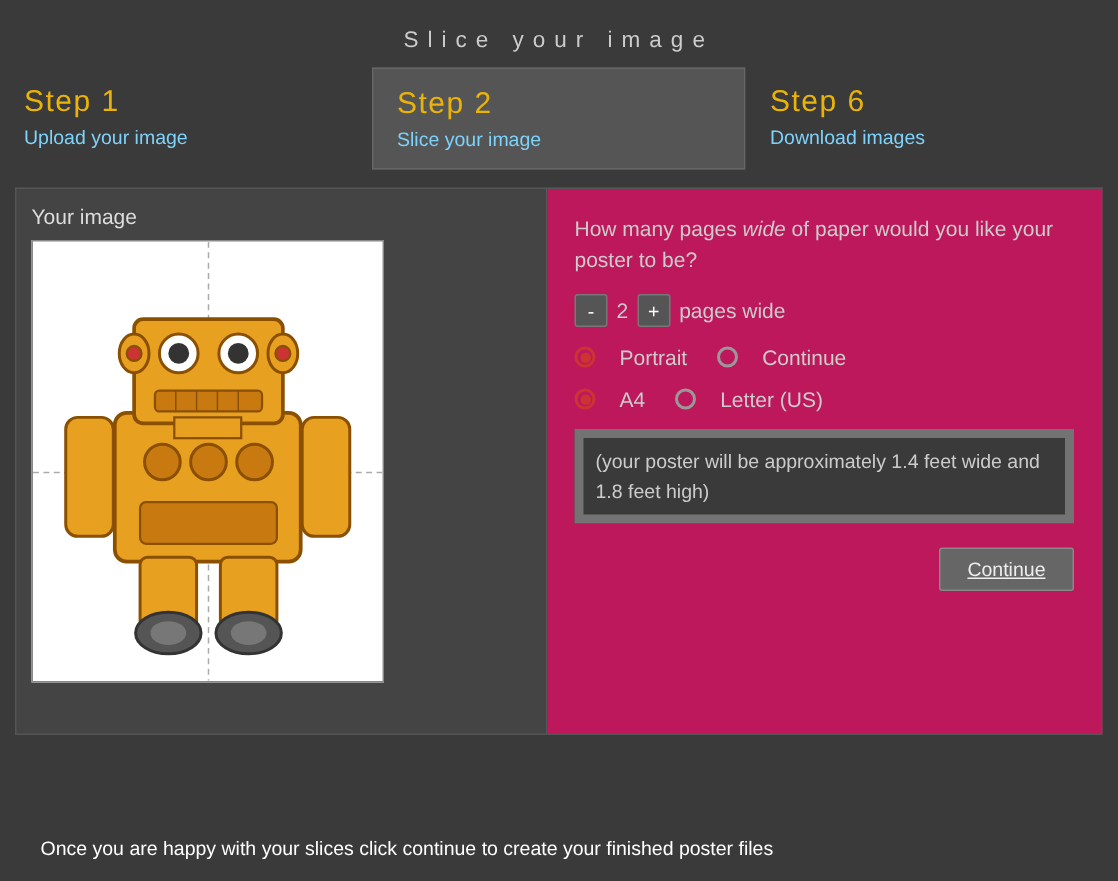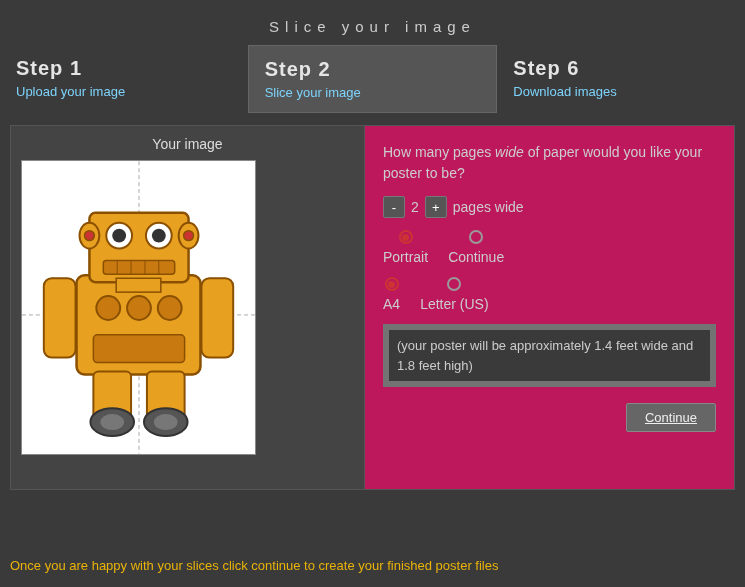--- a/index.html
+++ b/index.html
@@ -36,22 +36,22 @@
       border: none;
     }
 
     .step-box.active {
       background-color: #555;
       border: 1px solid #666;
     }
 
     .step-label {
       font-size: 20px;
-      font-weight: bold;
-      color: #e5e5e5;
+      font-weight: normal;
+      color: #eab308;
       margin-bottom: 4px;
       letter-spacing: 1px;
     }
 
     .step-desc {
       font-size: 13px;
       color: #7dd3fc;
     }
 
     
@@ -62,21 +62,20 @@
       gap: 0;
     }
 
     
     #left-panel {
       background-color: #444;
       border: 1px solid #555;
       padding: 10px;
       width: 355px;
       min-height: 365px;
-      text-align: center;
     }
 
     #left-panel-title {
       font-size: 14px;
       color: #ddd;
       margin-bottom: 8px;
     }
 
     #robot-image-container {
       width: 235px;
@@ -148,23 +147,22 @@
       display: flex;
       align-items: center;
       gap: 20px;
       font-size: 14px;
       color: #ccc;
     }
 
     .radio-item {
       display: flex;
       align-items: center;
-      gap: 5px;
+      gap: 16px;
       cursor: pointer;
-      flex-direction: column;
     }
 
     .radio-circle {
       width: 14px;
       height: 14px;
       border-radius: 50%;
       border: 2px solid #999;
       background: transparent;
       display: inline-flex;
       align-items: center;
@@ -209,23 +207,23 @@
       font-size: 13px;
       cursor: pointer;
       border-radius: 2px;
       text-decoration: underline;
     }
 
     
     #bottom-text {
       position: absolute;
       bottom: 14px;
-      left: 10px;
-      font-size: 13px;
-      color: #eab308;
+      left: 27px;
+      font-size: 13px;
+      color: #ffffff;
     }
   </style>
 </head>
 <body>
 
 <div id="page-title-bar">Slice your image</div>
 
 <div id="steps-row">
   <div class="step-box">
     <div class="step-label">Step 1</div>

